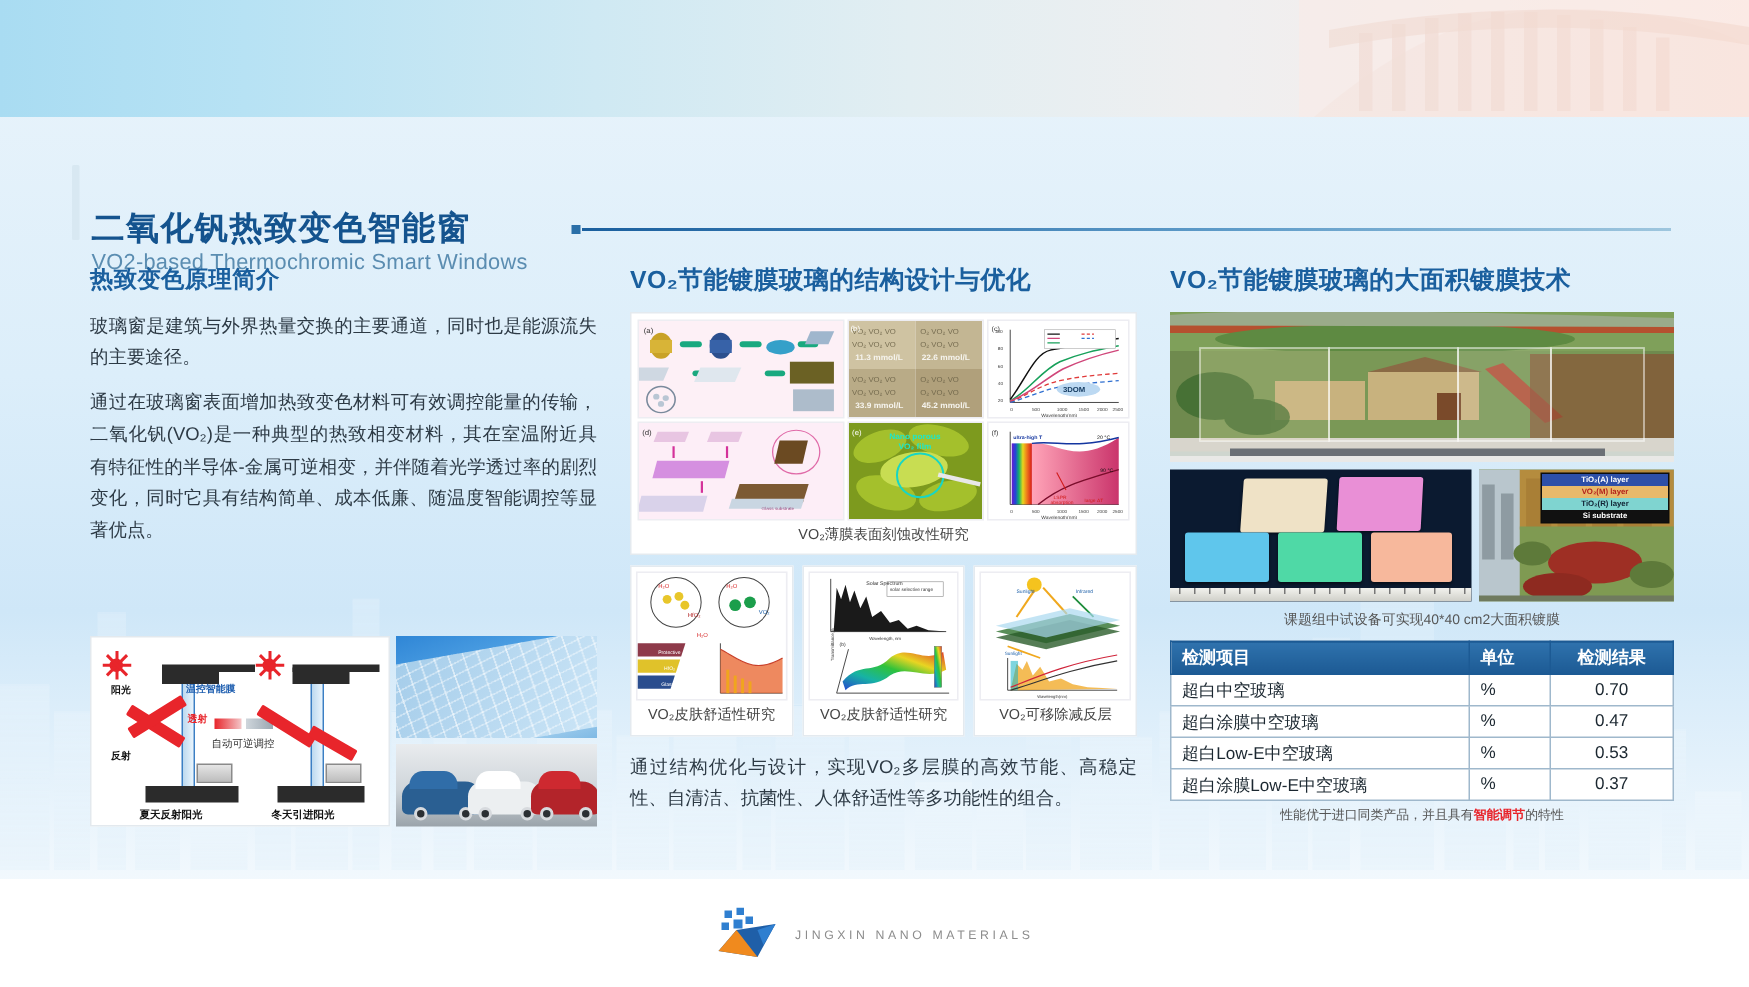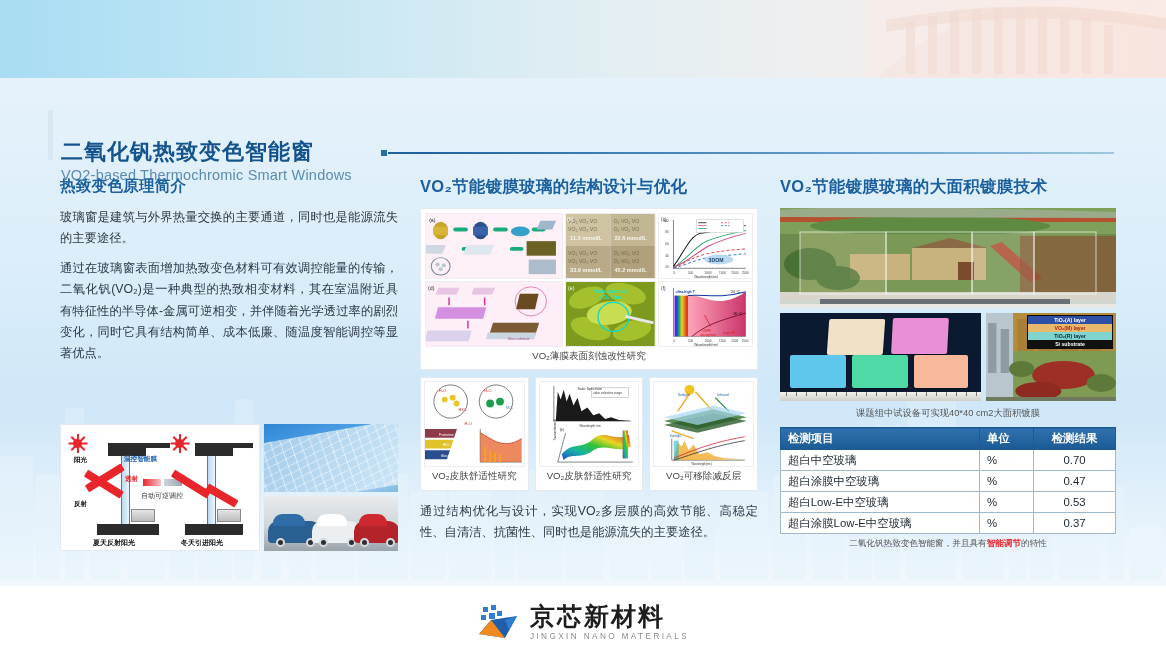--- a/index.html
+++ b/index.html
@@ -610,21 +610,21 @@
             <rect x="20" y="60" width="5" height="20" fill="#14b3c4" opacity=".55"></rect>
             <path d="M20,80 C40,74 58,66 92,60" stroke="#333" stroke-width=".8" fill="none"></path>
             <path d="M20,78 C40,70 58,62 92,56" stroke="#d0243a" stroke-width=".8" fill="none"></path>
             <text x="38" y="85" font-size="2.8" fill="#333">Wavelength(nm)</text>
           </svg>
         </div>
         <div class="fig-cap">VO₂可移除减反层</div>
       </div>
     </div>
 
-    <p class="para" style="margin-top:10px;">通过结构优化与设计，实现VO₂多层膜的高效节能、高稳定性、自清洁、抗菌性、同时也是能源流失的主要途径。</p>
+    <p class="para" style="margin-top:10px;">通过结构优化与设计，实现VO₂多层膜的高效节能、高稳定性、自清洁、抗菌性、人体舒适性等多功能性的组合。</p>
   </div>
 
   <div class="col col-3">
     <div class="col-title big">VO₂节能镀膜玻璃的大面积镀膜技术</div>
 
     <div class="rc-img1">
       <svg viewBox="0 0 336 100" width="100%" height="100%" preserveAspectRatio="none">
         <rect width="336" height="100" fill="#cfd6cf"></rect>
         <rect x="0" y="0" width="336" height="28" fill="#7fa05a"></rect>
         <path d="M0,6 H336 V14 H0 Z" fill="#b5512f"></path>
@@ -748,38 +748,37 @@
           <td class="v">0.53</td>
         </tr>
         <tr>
           <td>超白涂膜Low-E中空玻璃</td>
           <td class="u">%</td>
           <td class="v">0.37</td>
         </tr>
       </tbody>
     </table>
     <div class="note">
-      <span>二氧化钒热致变色智能窗，并且具有</span><b>智能调节</b><span>的特性</span>
+      <span>性能优于进口同类产品，并且具有</span><b>智能调节</b><span>的特性</span>
     </div>
   </div>
 
   <div class="footer">
     <div class="logo-mark">
       <svg viewBox="0 0 44 34" width="44" height="34">
         <g fill="#2f7fd0">
           <rect x="6" y="2" width="5" height="5"></rect>
             <rect x="14" y="0" width="5" height="5"></rect>
           <rect x="12" y="8" width="6" height="6"></rect>
             <rect x="20" y="6" width="5" height="5"></rect>
           <rect x="4" y="10" width="5" height="5"></rect>
         </g>
         <path d="M14,15 L40,11 L28,33 L2,29 Z" fill="#1f5fa8"></path>
         <path d="M14,15 L28,33 L2,29 Z" fill="#f08a1e"></path>
         <path d="M28,15 L40,11 L32,25 Z" fill="#2f7fd0"></path>
       </svg>
     </div>
     <div>
-      <div class="logo-txt-cn">京芯新材料</div>
       <div class="logo-txt-en">JINGXIN NANO MATERIALS</div>
     </div>
   </div>
 
 </div>
 
 </body></html>

